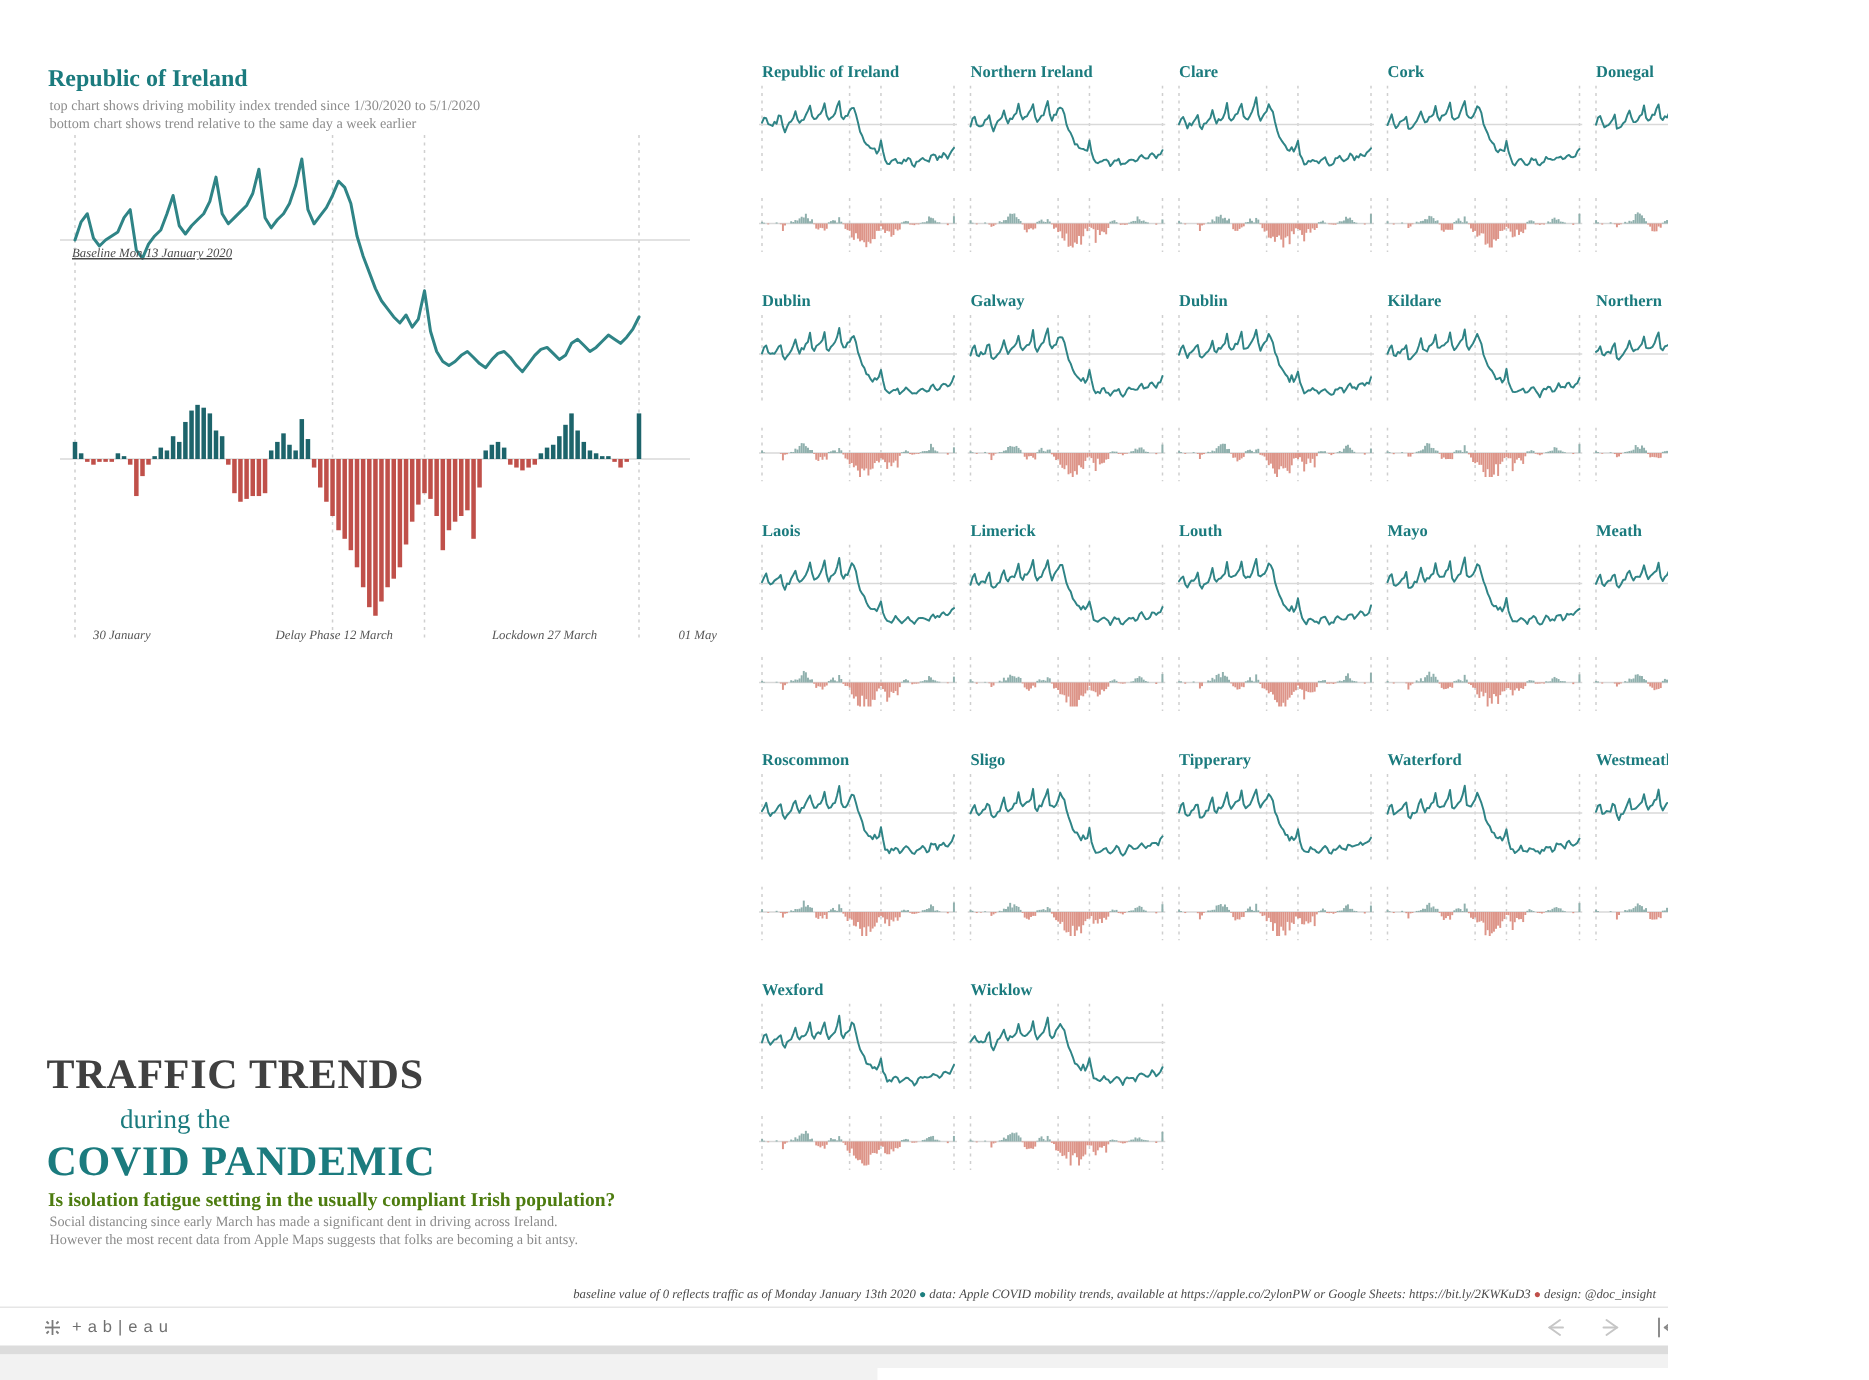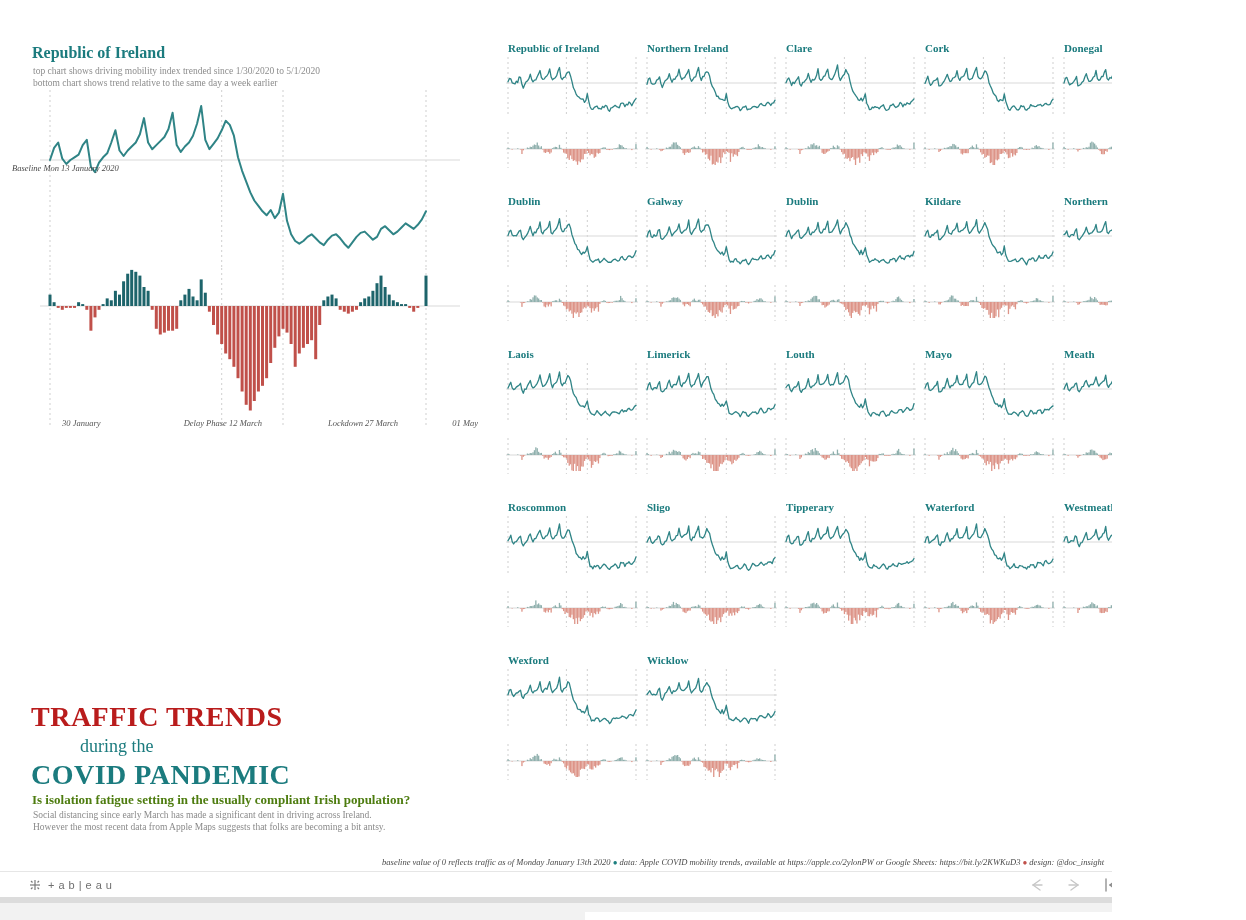--- a/index.html
+++ b/index.html
@@ -4,25 +4,25 @@
 <style>
   html,body{margin:0;padding:0;background:#fff;}
   .stage{position:relative;width:1112px;height:920px;background:#ffffff;overflow:hidden;
          font-family:"Liberation Serif","DejaVu Serif",serif;}
   
   .hdr-title{position:absolute;left:32px;top:44px;font-size:16px;font-weight:bold;color:#1b7b7e;}
   .hdr-sub{position:absolute;left:33px;font-size:9.5px;color:#8c8c8c;}
   .hdr-sub.s1{top:66px;} .hdr-sub.s2{top:78px;}
   .chart-line-main{position:absolute;left:40px;top:90px;width:420px;height:177px;}
   .chart-bar-main{position:absolute;left:40px;top:268px;width:420px;height:160px;}
-  .baseline-label{position:absolute;left:12px;top:163px;font-size:8.5px;font-style:italic;color:#4a4a4a;}
+  .baseline-label{position:absolute;left:48px;top:163px;font-size:8.5px;font-style:italic;color:#4a4a4a;text-decoration:underline;}
   .axis-label{position:absolute;top:418px;font-size:8.5px;font-style:italic;color:#555;white-space:nowrap;}
   .al-1{left:50px;margin-left:12px;} .al-2{left:262px;transform:translateX(-100%);} .al-3{left:328px;} .al-4{left:478px;transform:translateX(-100%);}
   
-  .big1{position:absolute;left:31px;top:701px;font-size:28px;font-weight:bold;color:#b91c1c;letter-spacing:.5px;}
+  .big1{position:absolute;left:31px;top:701px;font-size:28px;font-weight:bold;color:#404040;letter-spacing:.5px;}
   .big2{position:absolute;left:32px;top:736px;font-size:18px;color:#1b7b7e;margin-left:48px;}
   .big3{position:absolute;left:31px;top:759px;font-size:28px;font-weight:bold;color:#1b7b7e;letter-spacing:.5px;}
   .question{position:absolute;left:32px;top:792px;font-size:13px;font-weight:bold;color:#4d7c0f;}
   .note{position:absolute;left:33px;font-size:9.5px;color:#8a8a8a;}
   .n1{top:810px;} .n2{top:822px;}
   
   .county-grid{position:absolute;left:506px;top:38px;width:700px;display:grid;
                grid-template-columns:repeat(5,139px);}
   .tile{width:139px;height:153px;position:relative;}
   .tile .t-title{font-size:11px;font-weight:bold;color:#1b7b7e;padding:4px 0 2px 2px;white-space:nowrap;}

